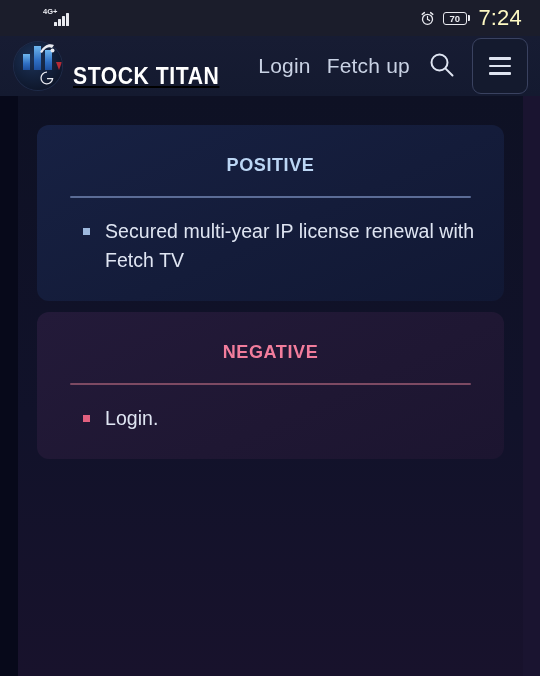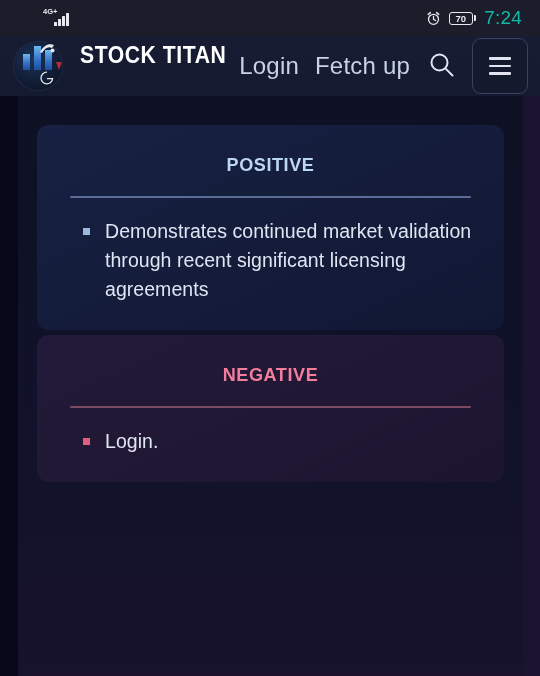--- a/index.html
+++ b/index.html
@@ -87,22 +87,22 @@
     width: 2.6px;
     background: #e9eaf0;
     border-radius: 0.5px;
   }
   .sb-signal .bars i:nth-child(1) { height: 4px; }
   .sb-signal .bars i:nth-child(2) { height: 7px; }
   .sb-signal .bars i:nth-child(3) { height: 10px; }
   .sb-signal .bars i:nth-child(4) { height: 13px; }
   .sb-icon { display: flex; align-items: center; }
   .sb-time {
-    font-size: 19px;
-    color: #14b8a6;
+    font-size: 22px;
+    color: #fef9c3;
     letter-spacing: 0.2px;
   }
   .sb-battery {
     display: flex;
     align-items: center;
   }
   .sb-battery .body {
     border: 1.5px solid #e9eaf0;
     border-radius: 3px;
     height: 13px;
@@ -130,23 +130,24 @@
     height: 60px;
     background: linear-gradient(180deg, #171c33 0%, #141a30 100%);
     display: flex;
     align-items: center;
     padding: 0 12px 0 14px;
     box-sizing: border-box;
     z-index: 8;
   }
   .brand {
     display: flex;
-    align-items: flex-start;
-    gap: 18px;
+    align-items: flex-end;
+    gap: 11px;
     flex: 0 0 auto;
+    text-decoration: underline;
   }
   .logo-circle {
     width: 48px;
     height: 48px;
     border-radius: 50%;
     background: radial-gradient(circle at 40% 35%, #1d3358 0%, #13213c 45%, #0a0e1c 100%);
     position: relative;
     display: flex;
     align-items: flex-end;
     justify-content: center;
@@ -195,21 +196,21 @@
     white-space: nowrap;
   }
 
   .nav-right {
     margin-left: auto;
     display: flex;
     align-items: center;
     gap: 16px;
   }
   .nav-link {
-    font-size: 24px;
+    font-size: 21px;
     color: #c9d2e4;
     letter-spacing: 0.2px;
     white-space: nowrap;
     cursor: pointer;
   }
   .search-btn {
     display: flex;
     align-items: center;
     justify-content: center;
     width: 30px;
@@ -272,21 +273,21 @@
     margin: 0 19px;
     border-radius: 12px;
     box-sizing: border-box;
   }
   .card-positive {
     margin-top: 29px;
     background: linear-gradient(155deg, #172143 0%, #141c3a 55%, #111834 100%);
     padding: 22px 0 26px 0;
   }
   .card-negative {
-    margin-top: 5px;
+    margin-top: 11px;
     background: linear-gradient(155deg, #231a39 0%, #1f1733 60%, #1c1530 100%);
     padding: 22px 0 26px 0;
   }
 
   .card-title {
     text-align: center;
     font-family: "Liberation Sans Narrow", "Liberation Sans", sans-serif;
     font-weight: bold;
     font-size: 27px;
     letter-spacing: 0.6px;
@@ -418,21 +419,21 @@
   <div class="page">
     <div class="page-edge-left"></div>
     <div class="page-edge-right"></div>
 
     <div class="content">
 
       <div class="card card-positive">
         <div class="card-title pos">Positive</div>
         <div class="divider pos"></div>
         <ul class="points pos">
-          <li>Demonstrates continued market validation through recent significant licensing agreements</li>
+          <li>Secured multi-year IP license renewal with Fetch TV</li>
         </ul>
       </div>
 
       <div class="card card-negative">
         <div class="card-title neg">Negative</div>
         <div class="divider neg"></div>
         <ul class="points neg">
           <li>Login.</li>
         </ul>
       </div>

